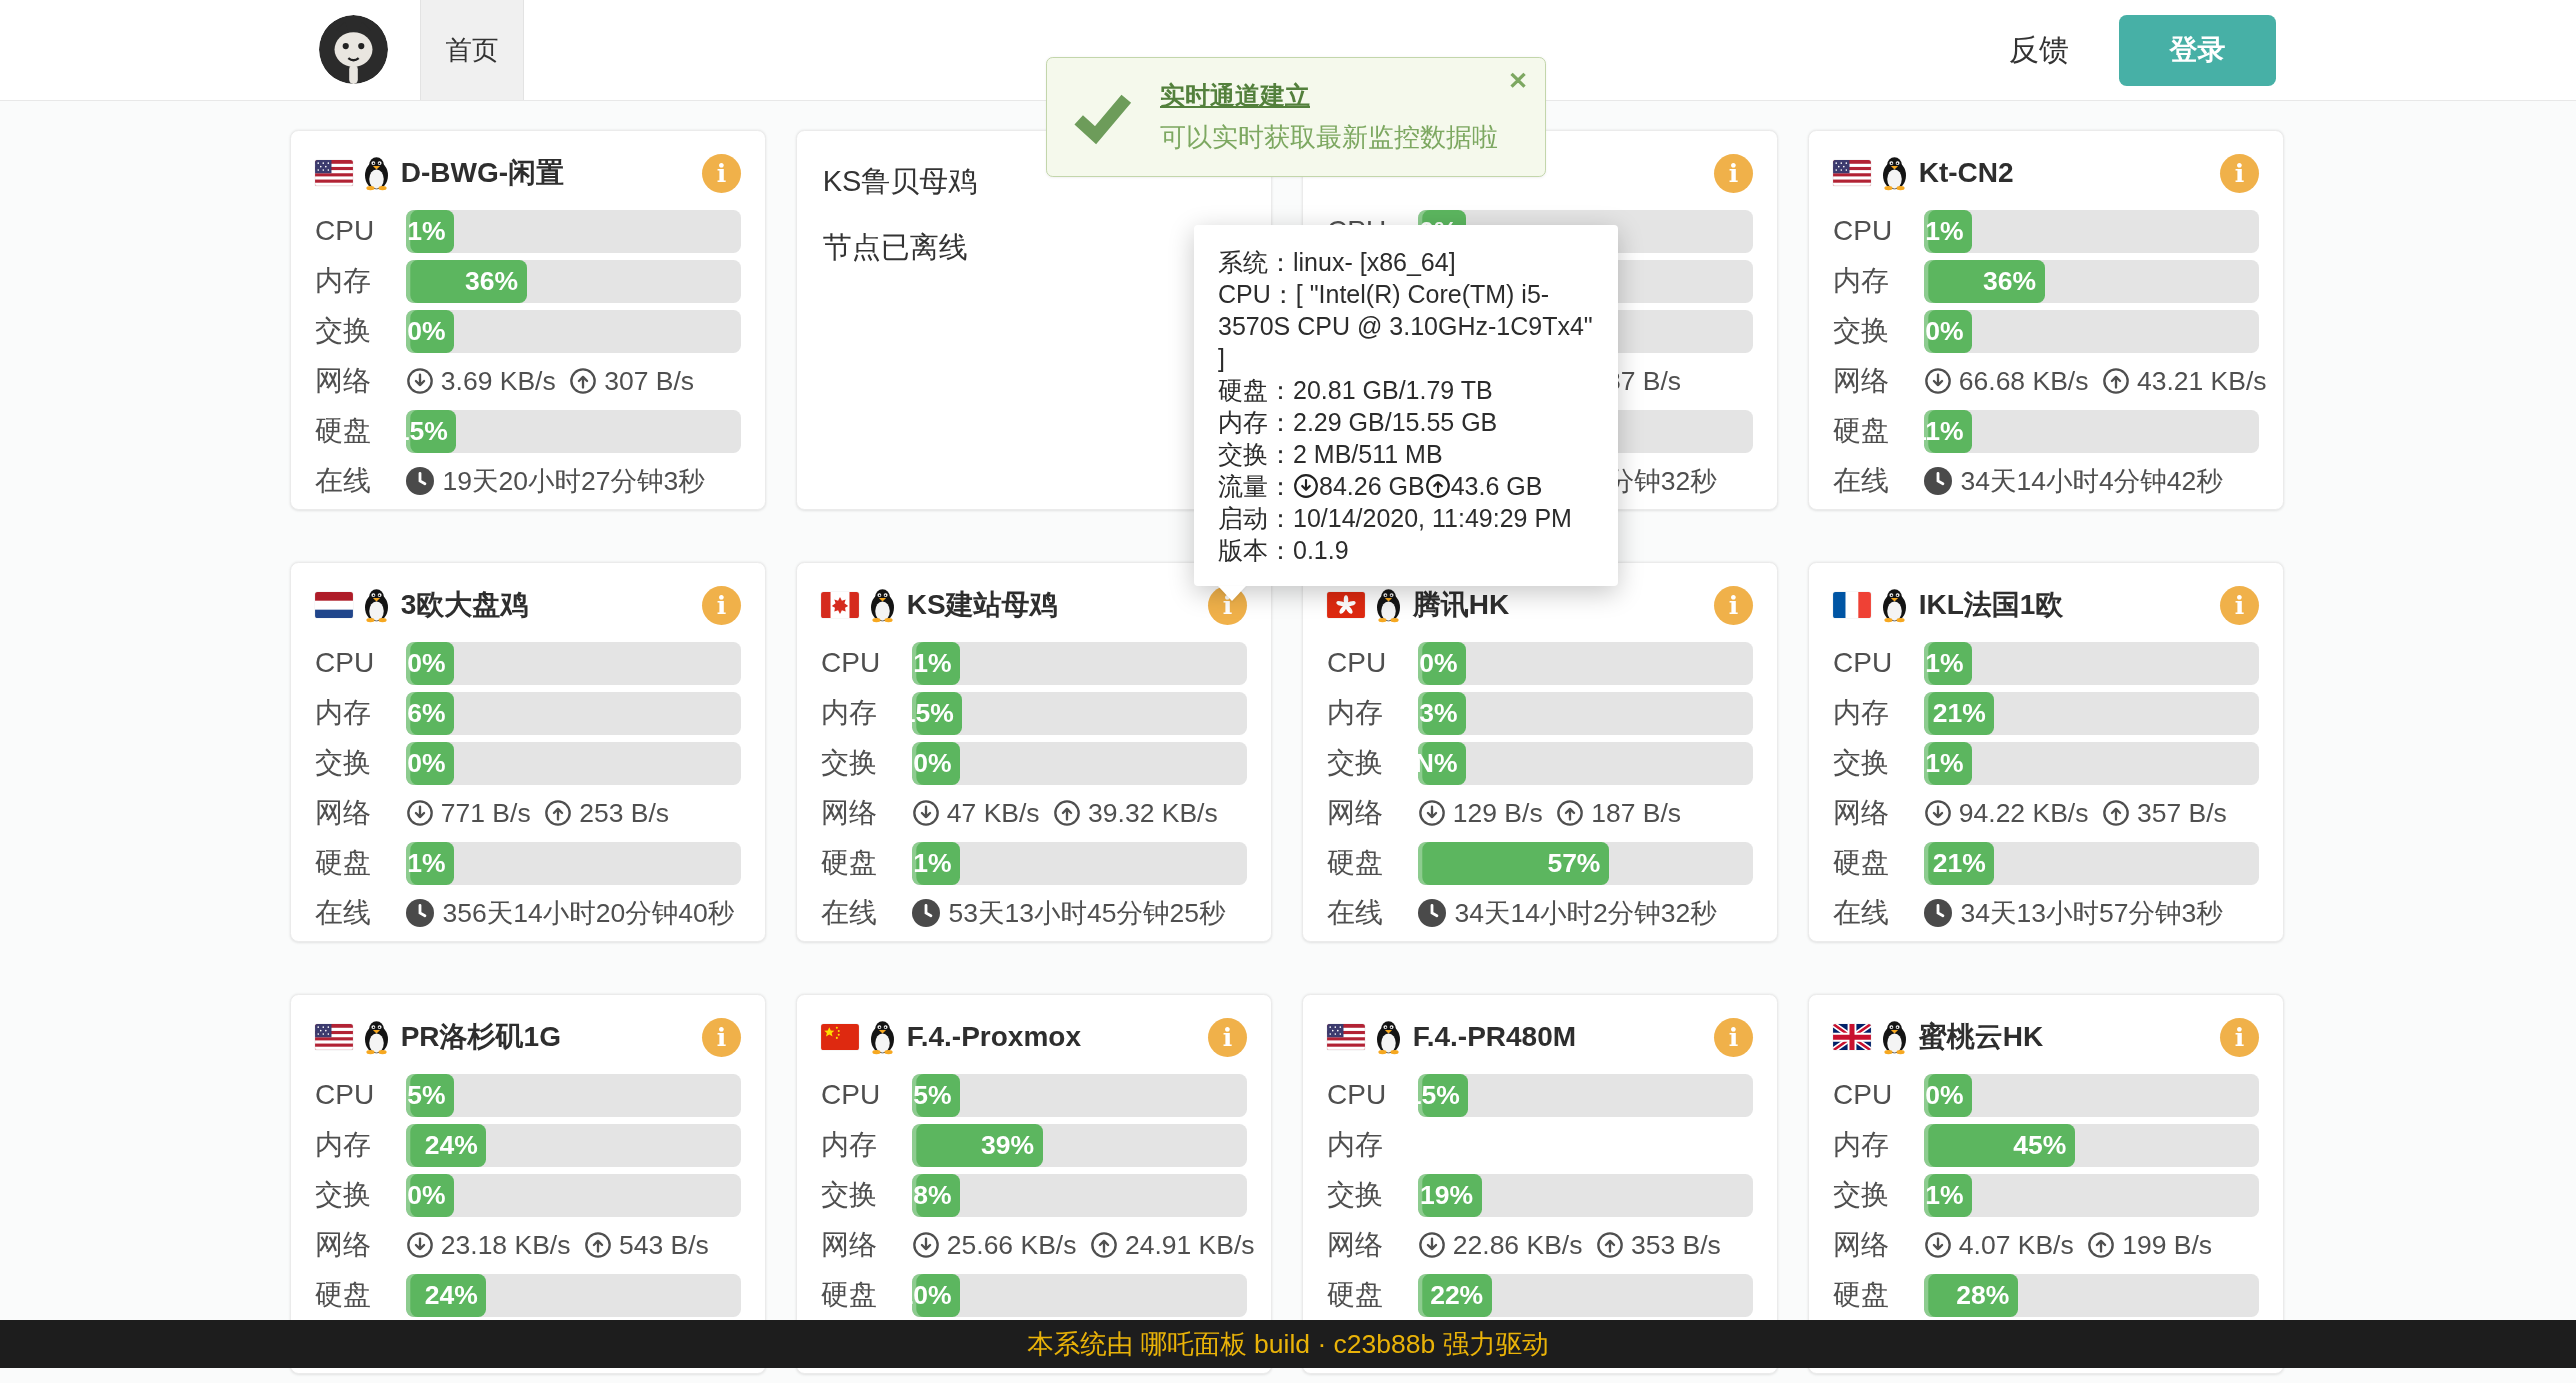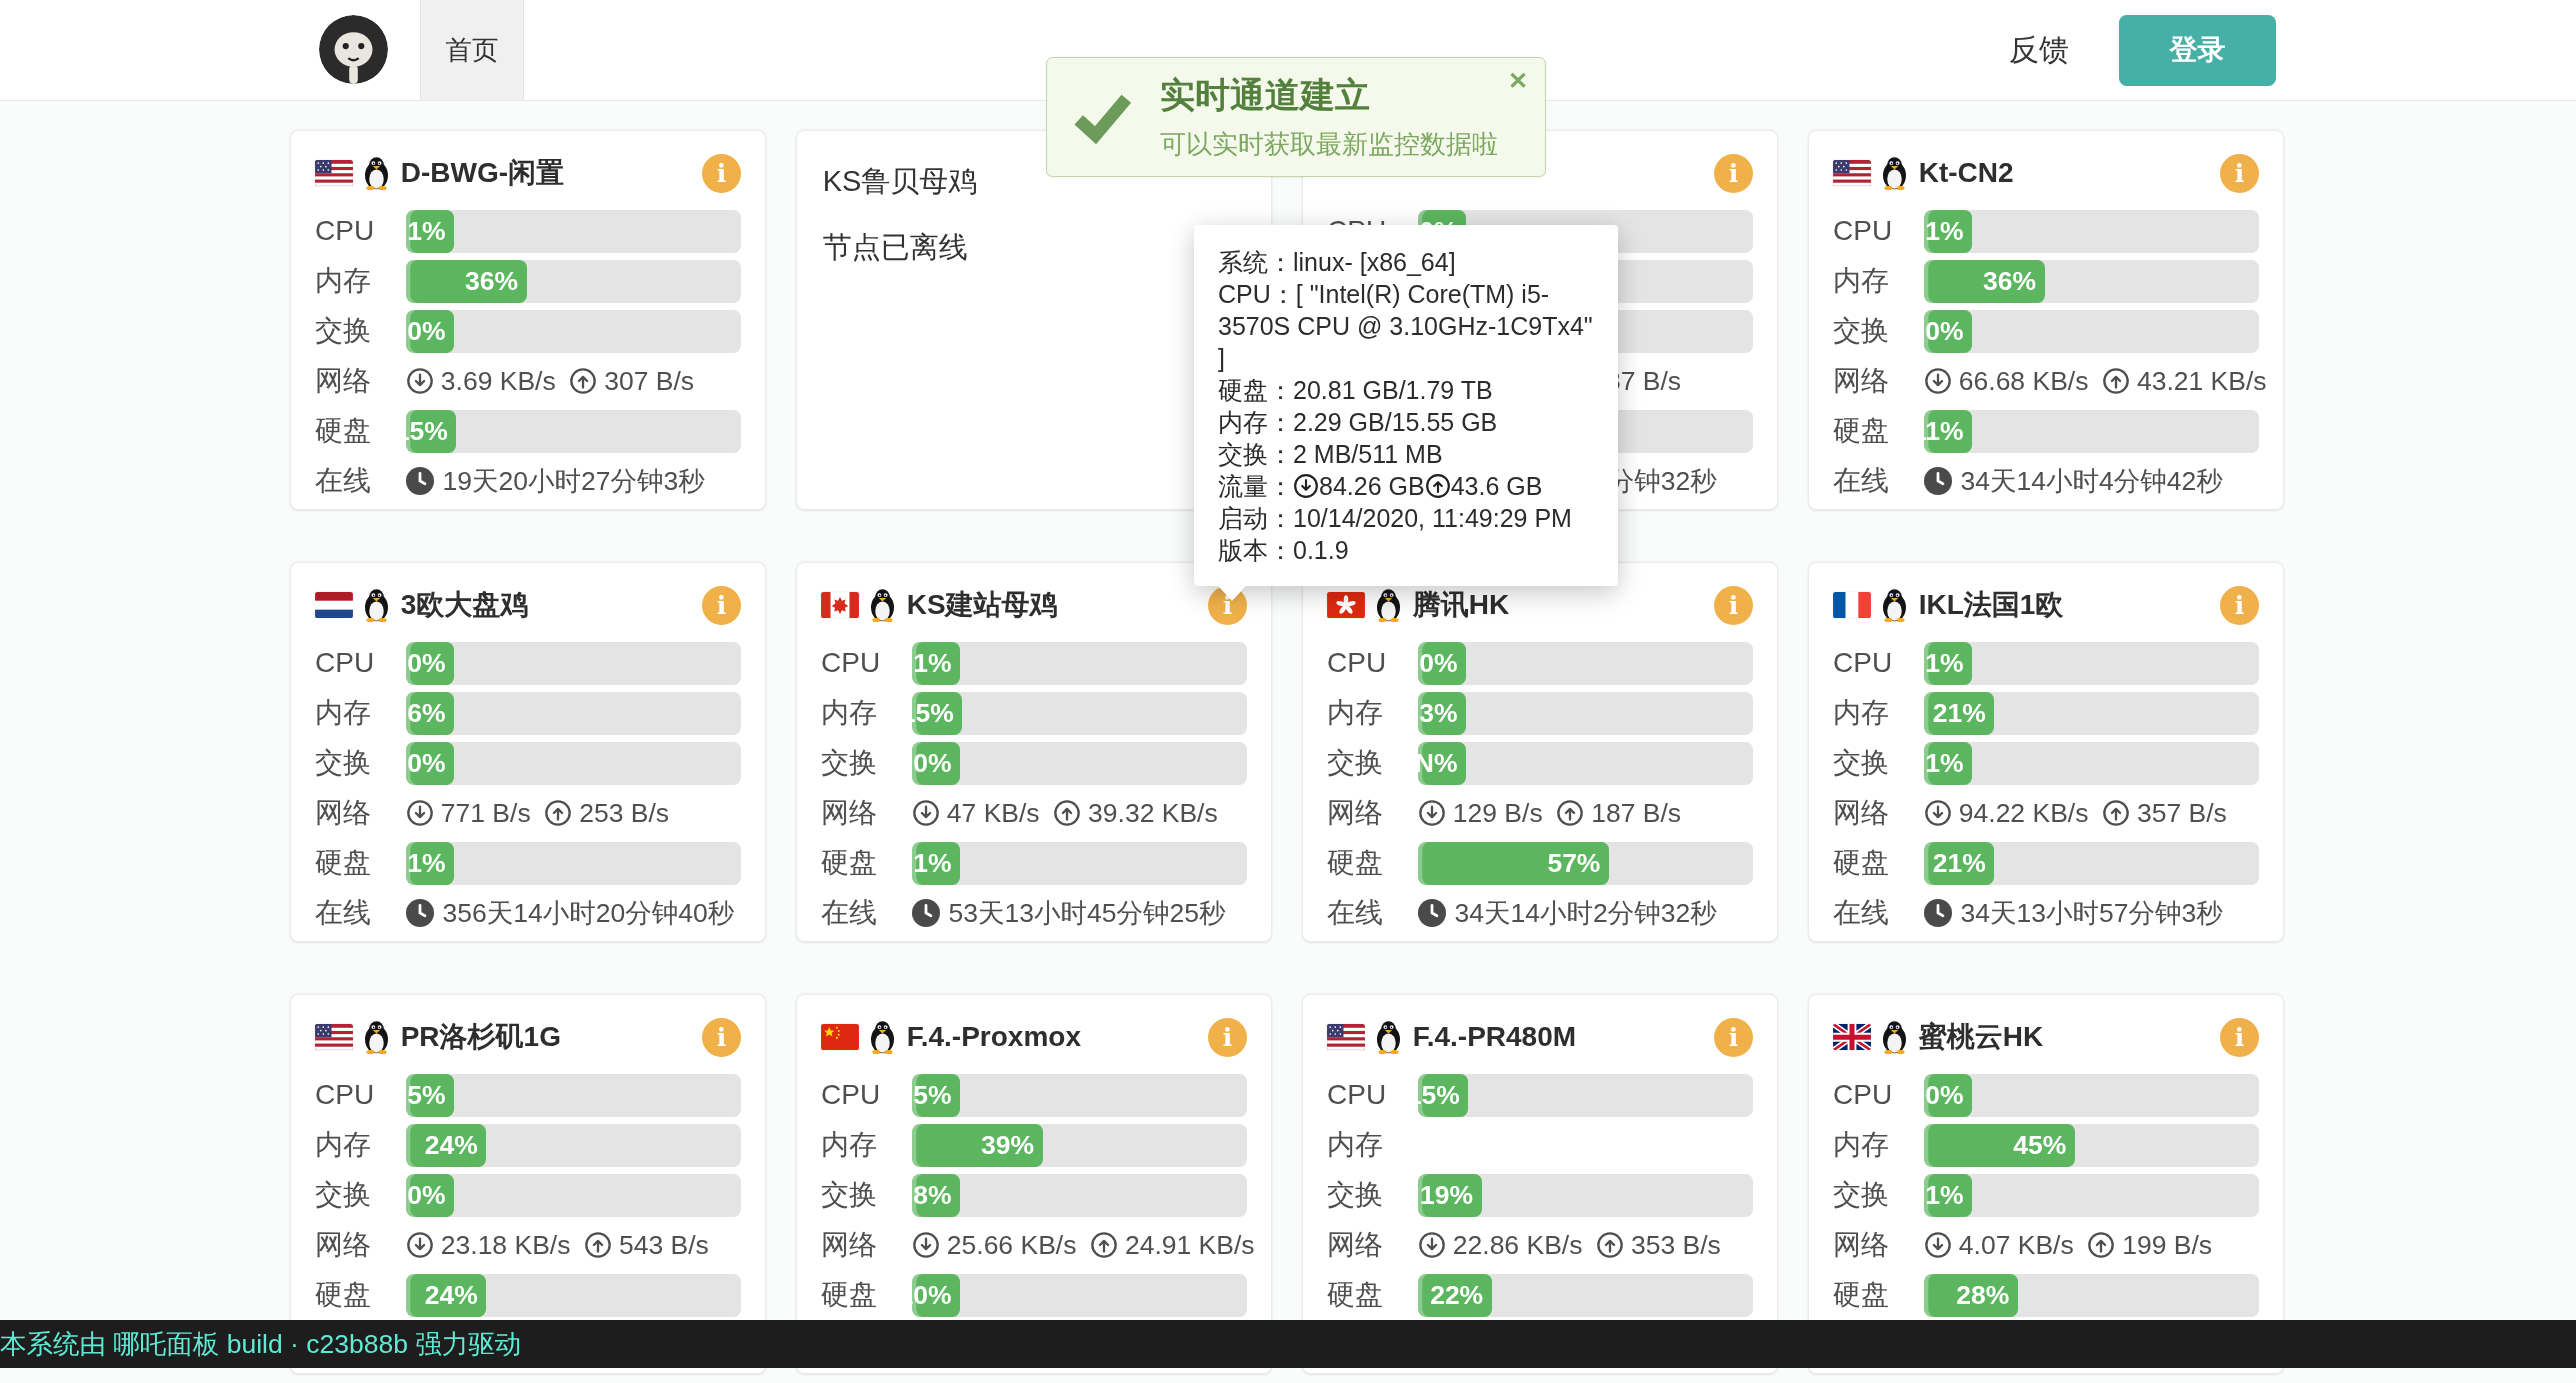--- a/index.html
+++ b/index.html
@@ -39,34 +39,34 @@
   .net,.online{font-size:26.5px;color:#4f4f4f;display:flex;align-items:center;white-space:nowrap;}
   .net svg.circ,.online svg.clock{width:28px;height:28px;flex:none;}
   .net .gap-s{width:6.8px;flex:none;} .net .gap-m{width:13.7px;flex:none;} .online .gap-s{width:8.5px;flex:none;}
   .offline-title{font-size:29px;color:#333;margin:12px 0 26px 1.7px;}
   .offline-status{font-size:29px;color:#333;margin-left:1.7px;}
   
   .toast{position:absolute;left:1046px;top:57px;width:500px;height:120px;box-sizing:border-box;z-index:70;
          background:#f5f9ec;border:0.9px solid #c3d6ab;border-radius:6.8px;display:flex;align-items:center;
          padding:0 24px;box-shadow:0 0.9px 2.6px rgba(0,0,0,.06);}
   .toast-check{width:63px;height:56px;flex:none;margin-right:26px;}
-  .toast-title{font-size:35px;font-weight:bold;color:#53803c;margin-bottom:7.7px;}
+  .toast-title{font-size:25px;font-weight:bold;color:#53803c;margin-bottom:7.7px;text-decoration:underline;}
   .toast-msg{font-size:26px;color:#7da861;}
   .toast-close{position:absolute;top:8.5px;right:17px;font-size:24px;font-weight:bold;color:#7da861;cursor:default;}
   
   .tooltip{position:absolute;left:1194px;top:225px;width:424px;box-sizing:border-box;z-index:45;
            background:#fff;border-radius:4px;box-shadow:0 6.8px 26px rgba(0,0,0,.22);padding:20.5px 24px;}
   .tip-row{font-size:25px;line-height:32px;color:#2c2c2c;}
   .tip-row svg.circ{width:26px;height:26px;vertical-align:-4.3px;color:#222;}
   .tooltip-caret{position:absolute;left:24px;bottom:-14.5px;width:0;height:0;
            border-left:14.5px solid transparent;border-right:14.5px solid transparent;border-top:15.4px solid #fff;
            filter:drop-shadow(0 1.7px 0.9px rgba(0,0,0,.08));}
   
   .footer{position:absolute;left:0;right:0;top:1320px;height:48px;background:#1d1d1d;z-index:80;
-          display:flex;align-items:center;justify-content:flex-start;color:#5eead4;font-size:26.5px;}
+          display:flex;align-items:center;justify-content:center;color:#eab308;font-size:26.5px;}
 </style>
 </head>
 <body>
 
 <div id="app">
 
   <div class="hdr">
     <div class="avatar">
       <svg viewBox="0 0 40 40">
         <circle cx="20" cy="20" r="20" fill="#2b2b2b"></circle>

